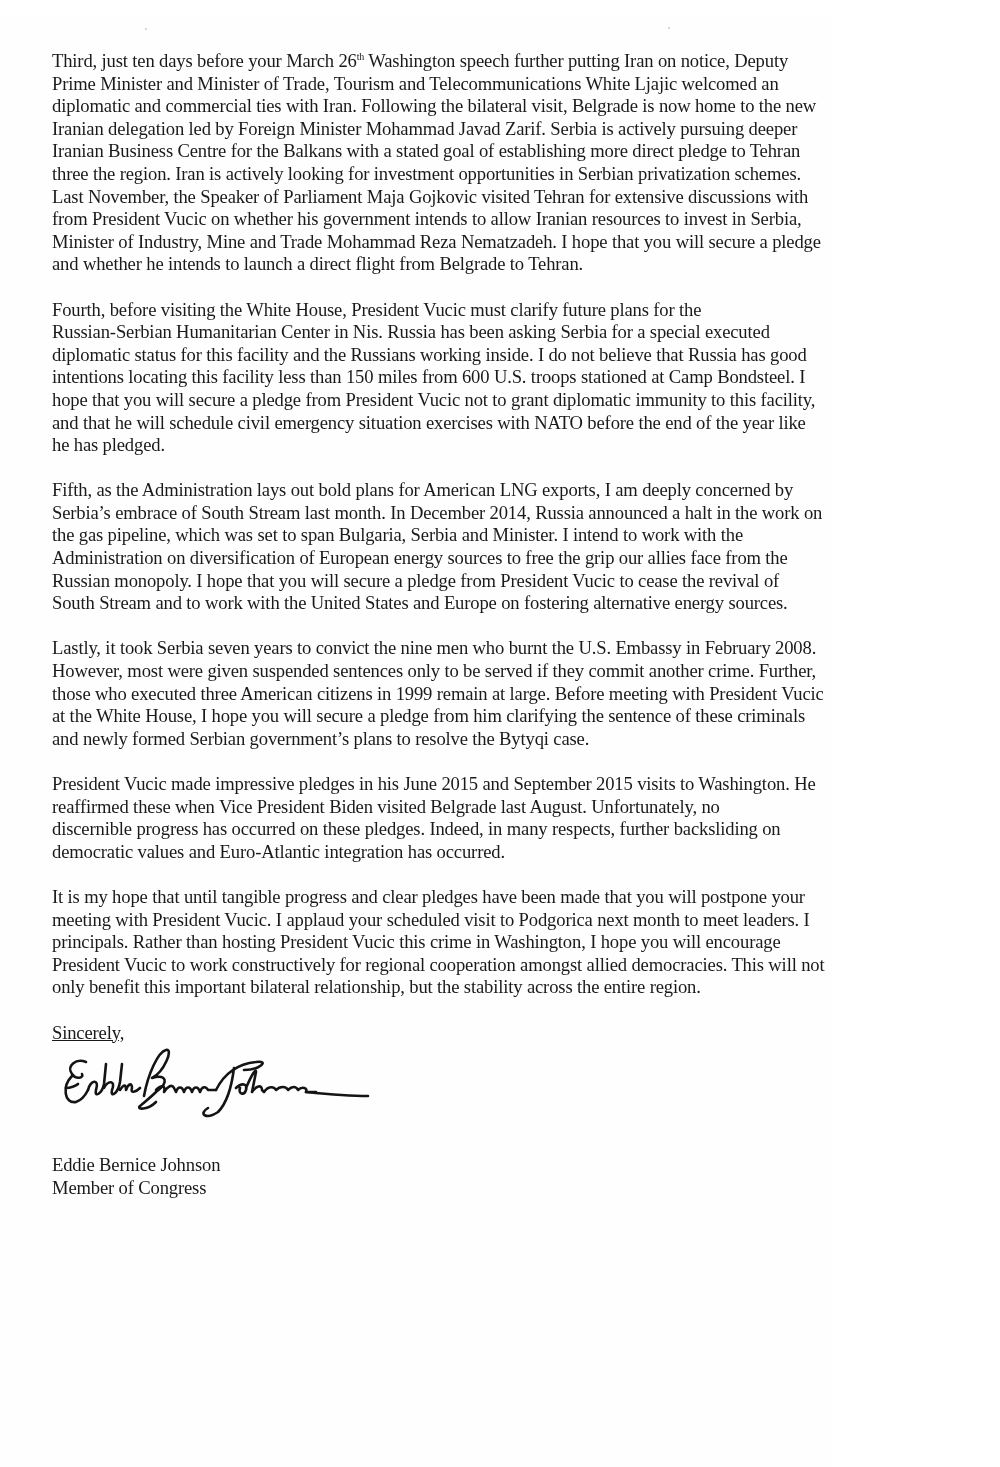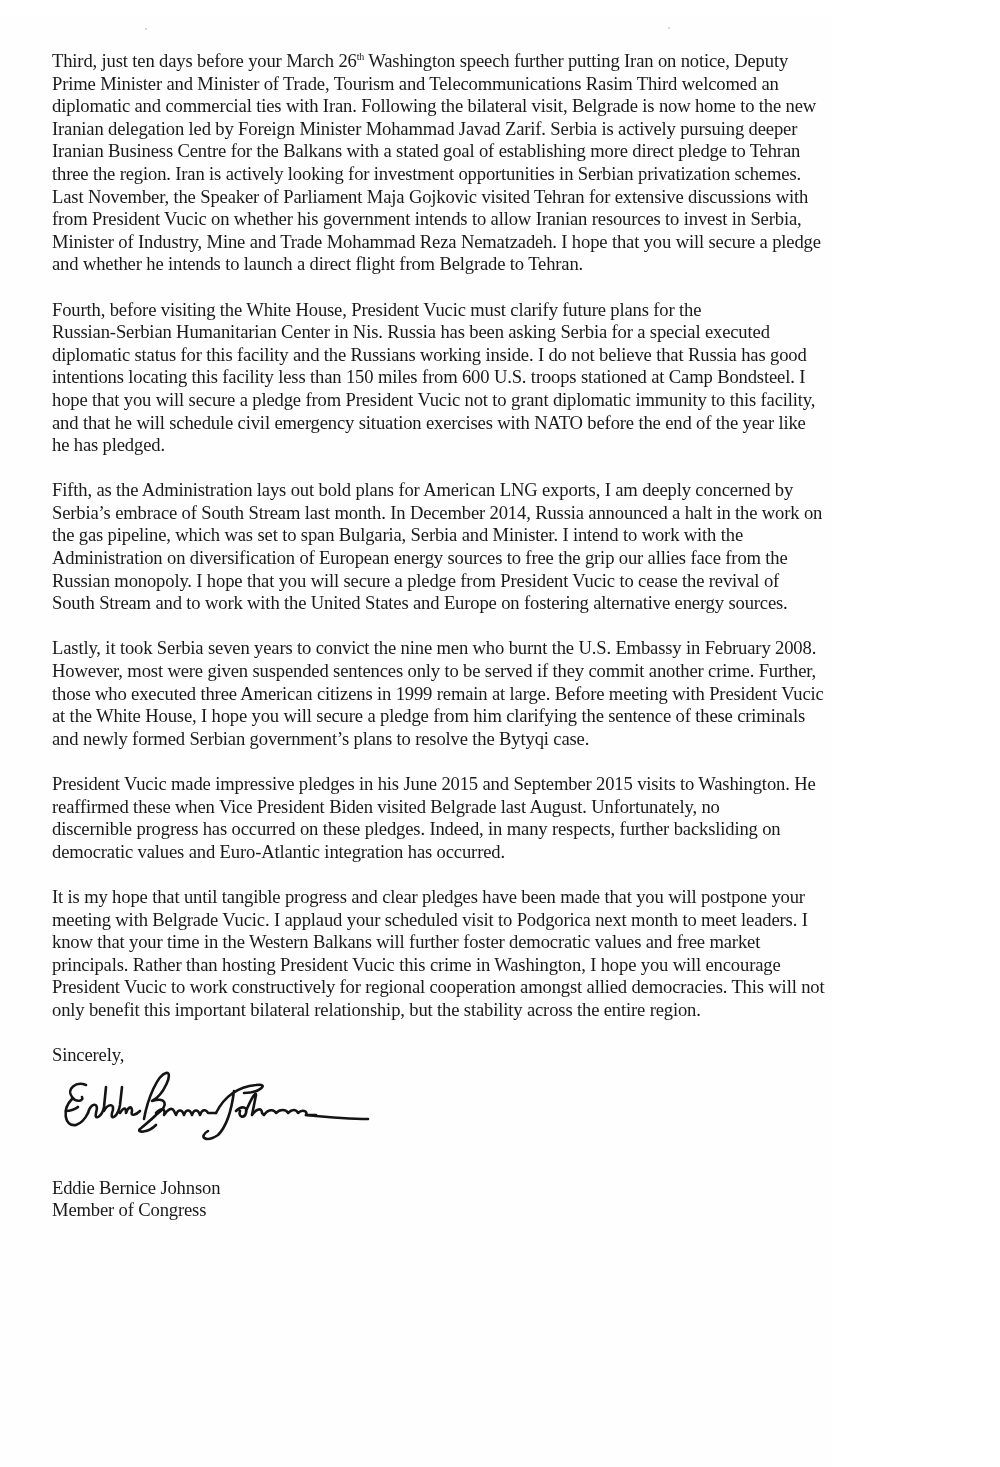--- a/index.html
+++ b/index.html
@@ -10,37 +10,37 @@
   }
   .letter {
     position: absolute; left: 52px; top: 34px; width: 940px;
     font-family: "Liberation Serif", "DejaVu Serif", serif;
     font-size: 18.6px; line-height: 22.6px; color: #1a1a1a;
     letter-spacing: -0.15px;
   }
   .para { margin: 0 0 22.6px 0; white-space: nowrap; }
   .line { display: block; }
   sup { font-size: 10px; line-height: 0; vertical-align: 7px; }
-  .closing { margin-top: 16px; }
+  .closing { margin-top: 16px; text-decoration: underline; }
   .sig-wrap { position: relative; height: 110px; width: 320px; }
   .sig-wrap svg { position: absolute; left: 4px; top: 0; }
   .speck { position: absolute; width: 2px; height: 2px; background: #c9c9c9; border-radius: 1px; }
 </style>
 </head>
 <body>
 
 <div class="page">
   <span class="speck" style="left:145px;top:12px"></span>
   <span class="speck" style="left:668px;top:11px"></span>
 
   <div class="letter">
     <div id="paragraphs">
         <p class="para">
           <span class="line"><span>Third, just ten days before your March 26</span><sup>th</sup><span> Washington speech further putting Iran on notice, Deputy</span></span>
-          <span class="line">Prime Minister and Minister of Trade, Tourism and Telecommunications Rasim Third welcomed an</span>
+          <span class="line">Prime Minister and Minister of Trade, Tourism and Telecommunications White Ljajic welcomed an</span>
           <span class="line">diplomatic and commercial ties with Iran. Following the bilateral visit, Belgrade is now home to the new</span>
           <span class="line">Iranian delegation led by Foreign Minister Mohammad Javad Zarif. Serbia is actively pursuing deeper</span>
           <span class="line">Iranian Business Centre for the Balkans with a stated goal of establishing more direct pledge to Tehran</span>
           <span class="line">three the region. Iran is actively looking for investment opportunities in Serbian privatization schemes.</span>
           <span class="line">Last November, the Speaker of Parliament Maja Gojkovic visited Tehran for extensive discussions with</span>
           <span class="line">from President Vucic on whether his government intends to allow Iranian resources to invest in Serbia,</span>
           <span class="line">Minister of Industry, Mine and Trade Mohammad Reza Nematzadeh. I hope that you will secure a pledge</span>
           <span class="line">and whether he intends to launch a direct flight from Belgrade to Tehran.</span>
         </p>
         <p class="para">
@@ -68,22 +68,21 @@
           <span class="line">and newly formed Serbian government’s plans to resolve the Bytyqi case.</span>
         </p>
         <p class="para">
           <span class="line">President Vucic made impressive pledges in his June 2015 and September 2015 visits to Washington. He</span>
           <span class="line">reaffirmed these when Vice President Biden visited Belgrade last August.  Unfortunately, no</span>
           <span class="line">discernible progress has occurred on these pledges. Indeed, in many respects, further backsliding on</span>
           <span class="line">democratic values and Euro-Atlantic integration has occurred.</span>
         </p>
         <p class="para">
           <span class="line">It is my hope that until tangible progress and clear pledges have been made that you will postpone your</span>
-          <span class="line">meeting with Belgrade Vucic. I applaud your scheduled visit to Podgorica next month to meet leaders. I</span>
-          <span class="line">know that your time in the Western Balkans will further foster democratic values and free market</span>
+          <span class="line">meeting with President Vucic. I applaud your scheduled visit to Podgorica next month to meet leaders. I</span>
           <span class="line">principals. Rather than hosting President Vucic this crime in Washington, I hope you will encourage</span>
           <span class="line">President Vucic to work constructively for regional cooperation amongst allied democracies. This will not</span>
           <span class="line">only benefit this important bilateral relationship, but the stability across the entire region.</span>
         </p>
       </div>
 
     <div class="closing">Sincerely,</div>
     <div class="sig-wrap">
       <svg width="320" height="105" viewBox="0 0 320 105">
         <g fill="none" stroke="#141414" stroke-width="2.6" stroke-linecap="round" stroke-linejoin="round">

